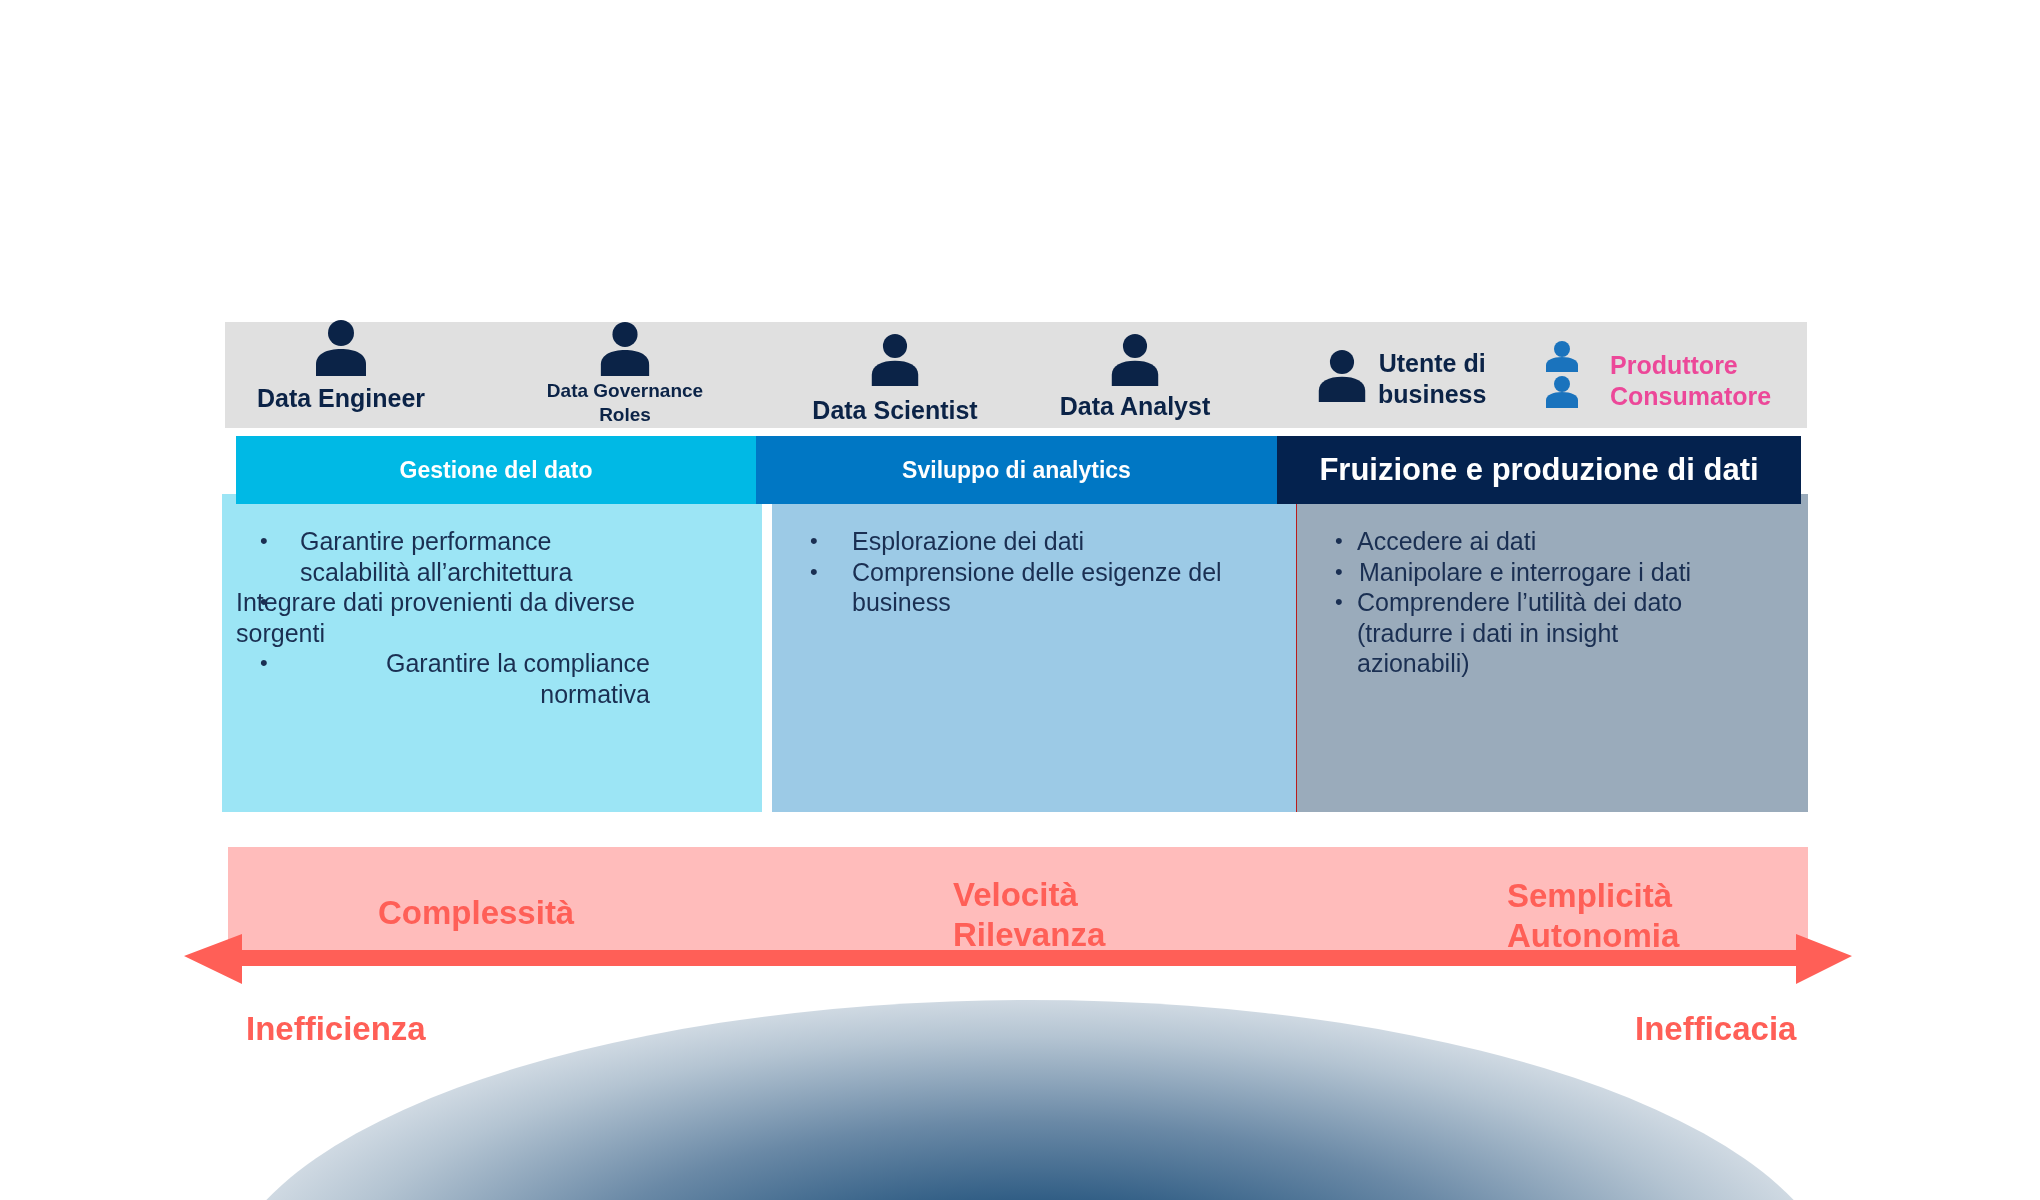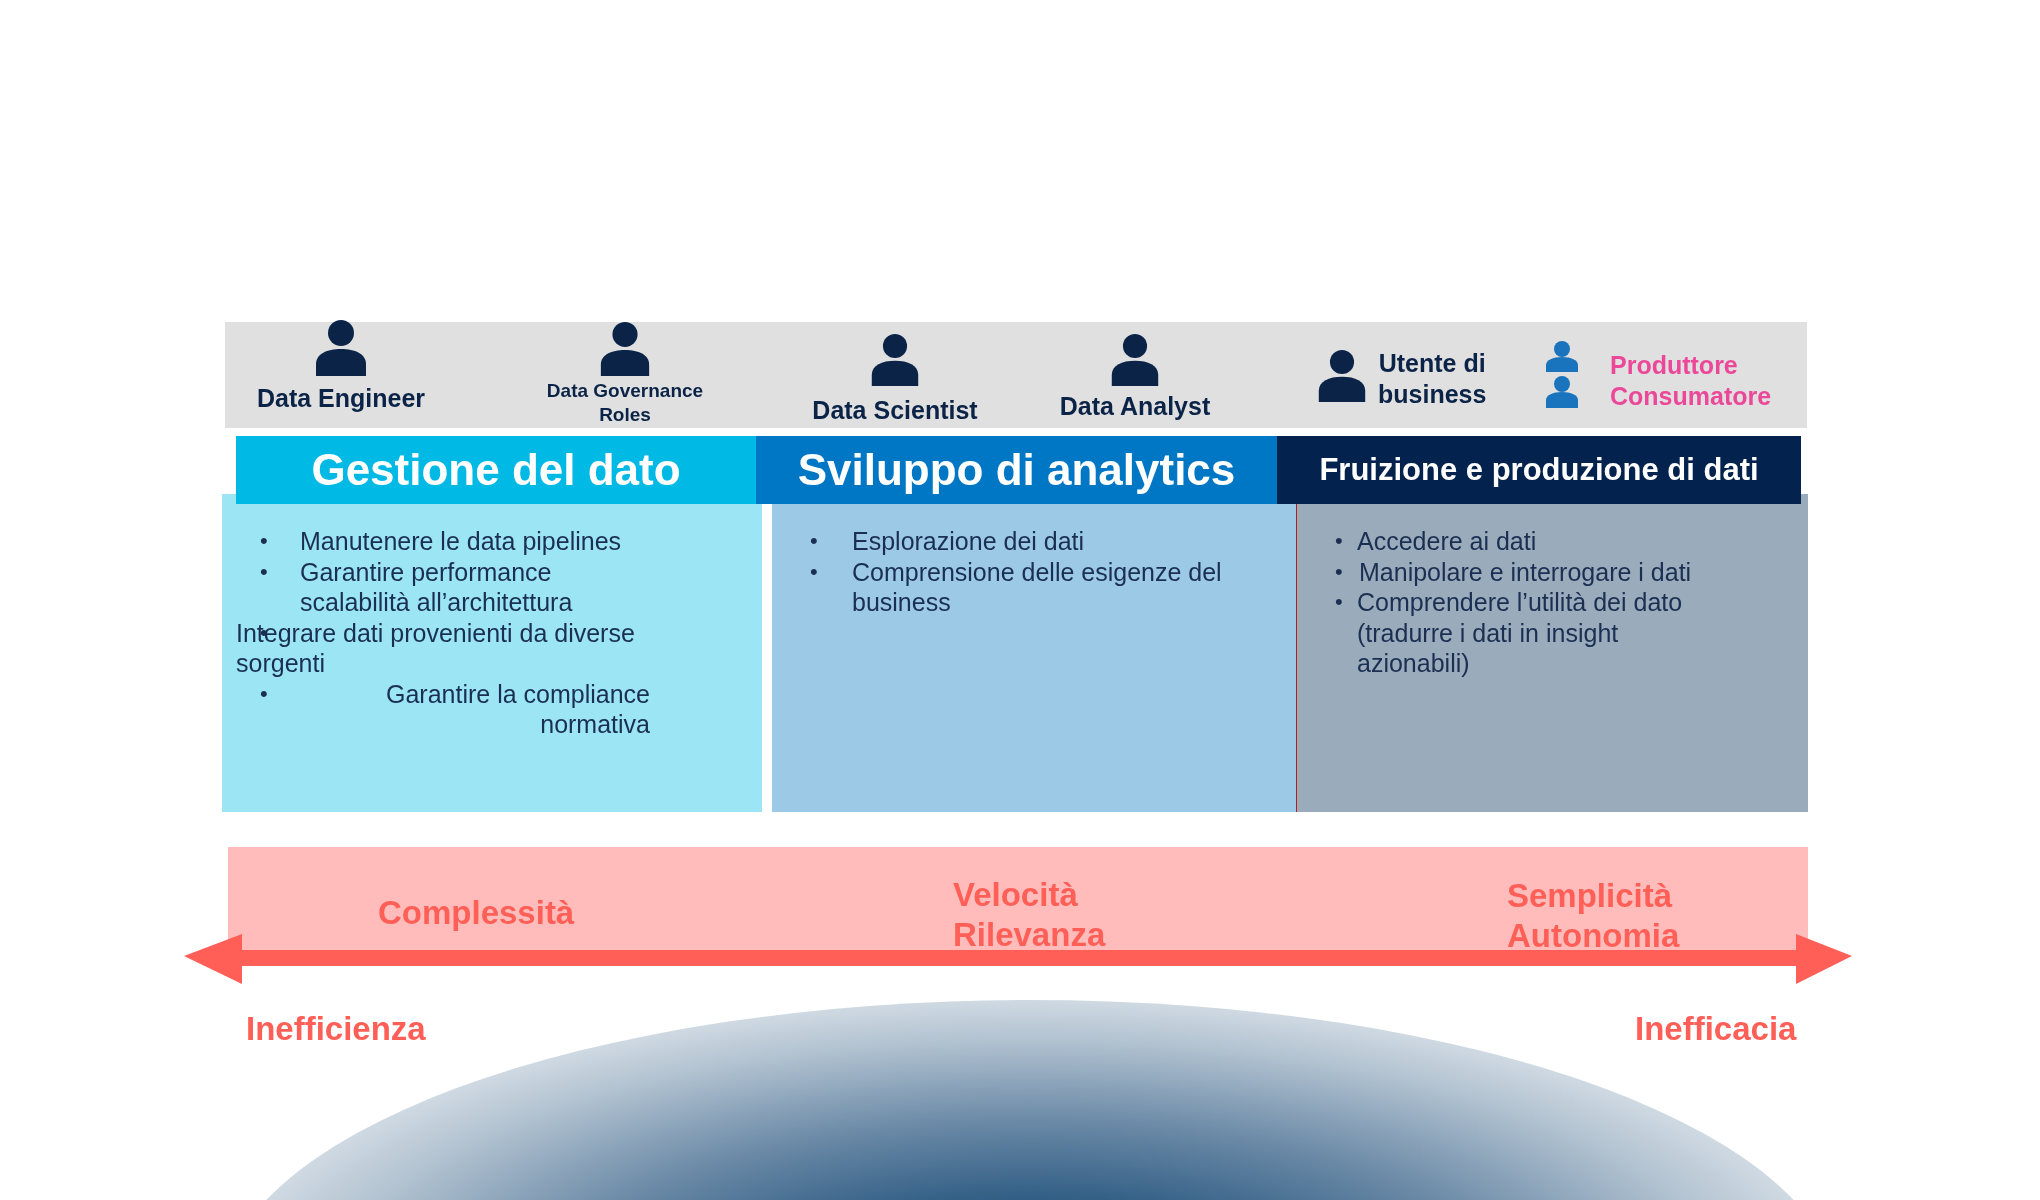--- a/index.html
+++ b/index.html
@@ -3,21 +3,21 @@
 <meta charset="utf-8">
 <style>
   html, body { margin:0; padding:0; }
   body { width:2040px; height:1200px; position:relative; overflow:hidden; background:#ffffff; font-family:"Liberation Sans", sans-serif; }
   .abs { position:absolute; }
   .glow { position:absolute; left:220px; top:1000px; width:1620px; height:600px; border-radius:50%;
     background: radial-gradient(ellipse at 50% 50%, #173d66 0%, #2c5a82 22%, #6a89a6 42%, #b4c4d2 62%, #e6ebf0 78%, rgba(255,255,255,0) 100%); }
   .band { left:225px; top:322px; width:1582px; height:106px; background:#e0e0e0; }
   .person { position:absolute; text-align:center; color:#0b2347; font-weight:bold; }
   .person svg { display:block; margin:0 auto; }
-  .hdr { position:absolute; top:436px; height:68px; color:#fff; font-weight:bold; font-size:44px; display:flex; align-items:center; justify-content:center; }
+  .hdr { position:absolute; top:436px; height:68px; color:#fff; font-weight:bold; font-size:23px; display:flex; align-items:center; justify-content:center; }
   .body { position:absolute; top:494px; height:318px; color:#1a2f52; font-size:25px; line-height:30.5px; box-sizing:border-box; padding-top:32px; }
   .body ul { margin:0; padding:0; list-style:none; }
   .body li { position:relative; padding-left:78px; }
   .body li::before { content:"\2022"; position:absolute; left:38px; top:0; font-size:22px; }
   .pink { left:228px; top:847px; width:1580px; height:104px; background:#ffbcbb; }
   .pinktxt { position:absolute; color:#ff5f57; font-weight:bold; font-size:33px; line-height:40px; }
   .redtxt { position:absolute; color:#ff5f57; font-weight:bold; font-size:33px; }
 </style>
 </head>
 <body>
@@ -78,21 +78,20 @@
       <path d="M2 68 V60 C2 55 9 52 18 52 C27 52 34 55 34 60 V68 Z" fill="#1a73bd"></path>
   </svg>
 </div>
 <div class="abs" style="left:1610px; top:350px; color:#ec4899; font-weight:bold; font-size:25px; line-height:31px;">
   <div>Produttore</div>
   <div>Consumatore</div>
 </div>
 
 <div class="body" style="left:222px; width:540px; background:#9ce5f5;">
   <ul>
-    <li>Manutenere le data pipelines</li>
     <li style="width:340px;">Garantire performance scalabilità all’architettura</li>
     <li style="width:400px;padding-left:14px;">Integrare dati provenienti da diverse sorgenti</li>
     <li style="width:350px;text-align:right;">Garantire la compliance normativa</li>
   </ul>
 </div>
 <div class="body" style="left:772px; width:534px; background:#9ccae6; padding-left:0;">
   <ul>
     <li style="width:420px; padding-left:80px;">Esplorazione dei dati</li>
     <li style="width:390px; padding-left:80px;">Comprensione delle esigenze del business</li>
   </ul>

